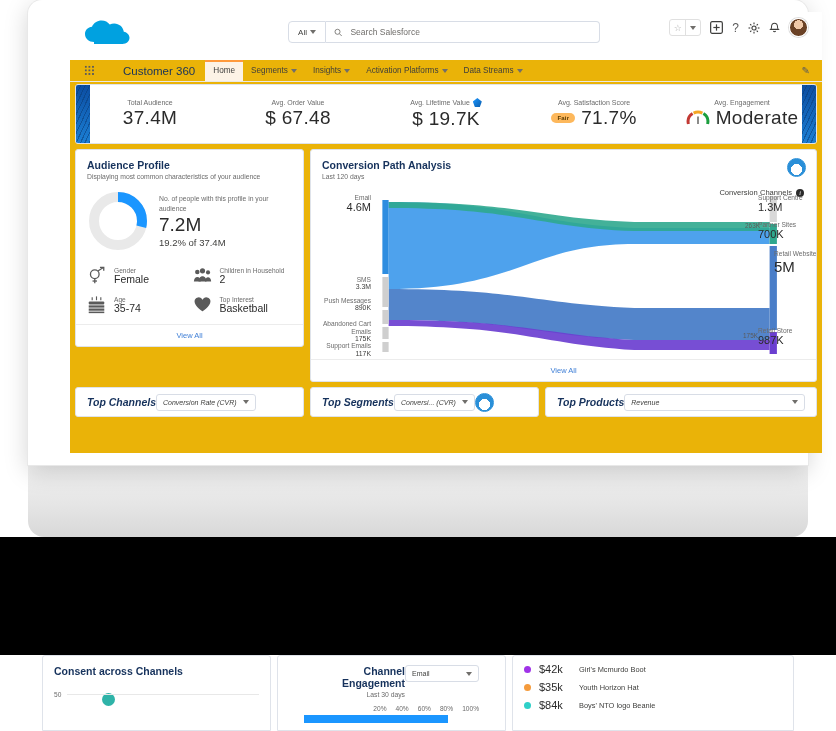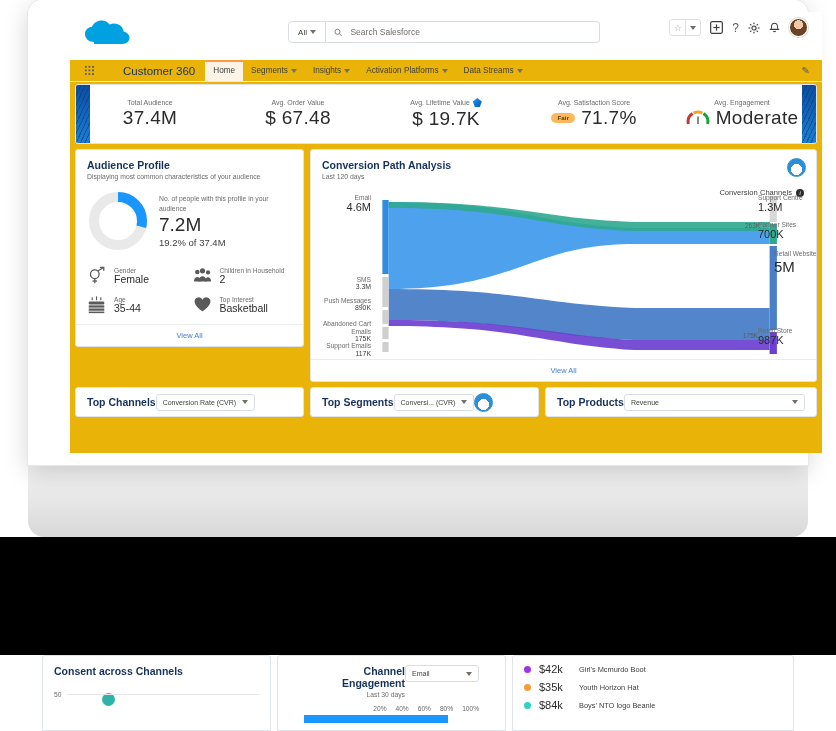--- a/index.html
+++ b/index.html
@@ -182,21 +182,21 @@
   }
   .ein-av {
     position: absolute; right: 10px; top: 8px; width: 19px; height: 19px; border-radius: 50%;
     background: radial-gradient(circle at 50% 62%, #fff 0 40%, #2a8fd8 42% 100%);
     border: 1.5px solid #2a8fd8;
   }
 
   
   .strip { display: flex; gap: 6px; padding: 0 5px; }
   .strip .card { flex: 1; height: 30px; display: flex; align-items: center;
-    padding: 0 11px; overflow: hidden; }
+    padding: 0 11px; overflow: hidden; font-style: italic; }
   .strip .card-title { font-size: 10.5px; }
   .sel {
     border: 1px solid #d8dde6; border-radius: 3px; height: 17px; min-width: 92px;
     display: flex; align-items: center; justify-content: space-between;
     padding: 0 6px; font-size: 7px; color: #3e3e3c; background: #fff; gap: 6px;
   }
 
   
   .lower {
     position: absolute; left: 42px; top: 655px; width: 752px; height: 76px;
@@ -467,21 +467,21 @@
                       <line x1="11" y1="1.6" x2="11" y2="6"></line>
                       <line x1="16" y1="2.6" x2="16" y2="6"></line>
                   </g>
                   <rect x="2" y="7.5" width="18" height="3.4" rx="1.2" fill="#5a5a5a"></rect>
                   <rect x="2" y="12" width="18" height="2.6" fill="#5a5a5a"></rect>
                   <rect x="2" y="15.6" width="18" height="2.6" fill="#5a5a5a"></rect>
                   <rect x="2" y="19.2" width="18" height="1.8" fill="#5a5a5a"></rect>
                 </svg>
                 <div>
                   <div class="attr-k">Age</div>
-                  <div class="attr-v">35-44</div>
+                  <div class="attr-v">35-74</div>
                 </div>
               </div>
 
               <div class="attr">
                 <svg class="attr-ic" viewBox="0 0 22 22">
                   <path d="M11 19S1.8 13.2 1.8 7.6A4.8 4.8 0 0 1 11 5.6a4.8 4.8 0 0 1 9.2 2c0 5.6-9.2 11.4-9.2 11.4z" fill="#5a5a5a"></path>
                 </svg>
                 <div>
                   <div class="attr-k">Top Interest</div>
                   <div class="attr-v">Basketball</div>

